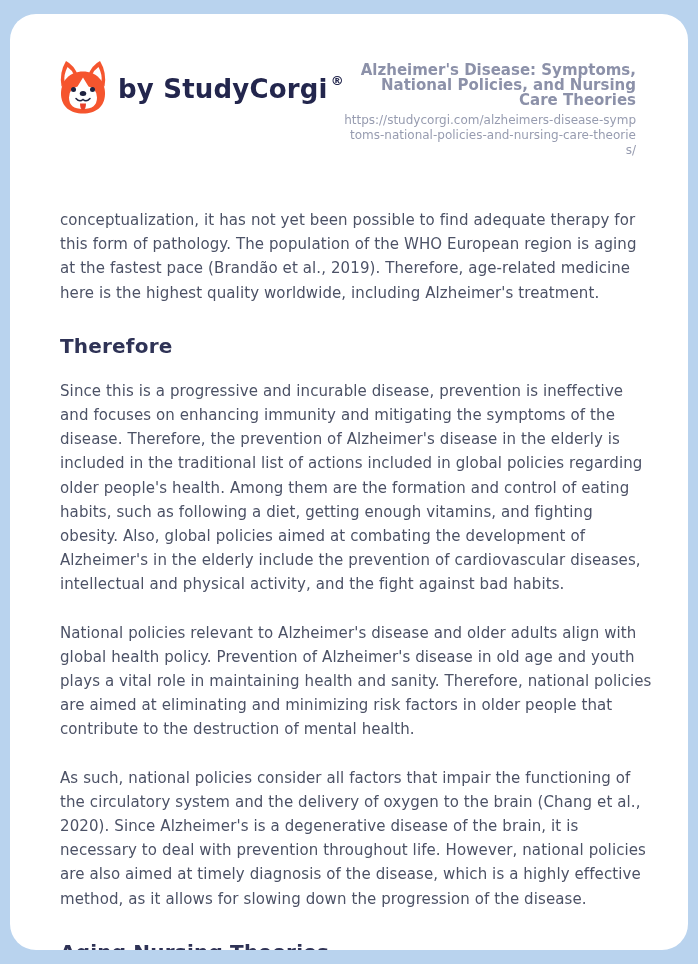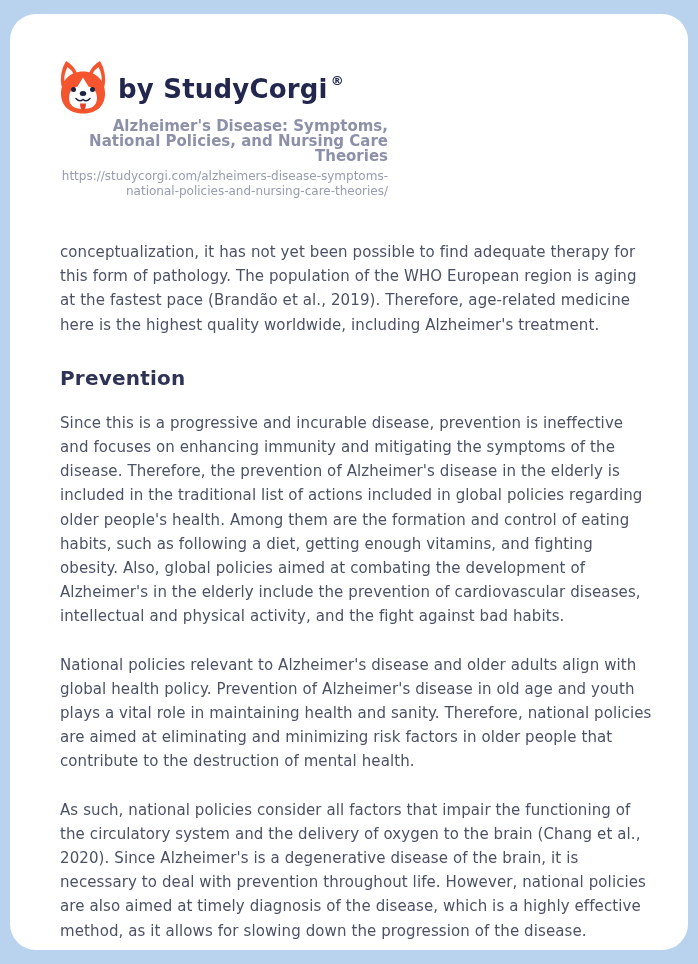--- a/index.html
+++ b/index.html
@@ -23,21 +23,20 @@
     height: 936px;
     background: #ffffff;
     border-radius: 26px;
     overflow: hidden;
     box-sizing: border-box;
   }
   .header {
     display: flex;
     align-items: flex-start;
     padding: 46px 52px 0 48px;
-    flex-direction: column;
   }
   .brand {
     display: flex;
     align-items: center;
     gap: 10px;
   }
   .brand-logo svg {
     display: block;
     width: 50px;
     height: 56px;
@@ -89,21 +88,21 @@
   }
   .content h2 {
     margin: 29px 0 21px 0;
     font-size: 20px;
     line-height: 24px;
     font-weight: bold;
     color: #2f3356;
     letter-spacing: 0.2px;
   }
   .content p:first-child {
-    margin-top: 1px;
+    margin-top: 10px;
   }
 </style>
 </head>
 <body>
 
 <div class="viewport">
   <div class="card">
 
     <div class="header">
       <div class="brand">
@@ -134,21 +133,21 @@
 
       <div class="doc-meta">
         <p class="doc-title">Alzheimer's Disease: Symptoms, National Policies, and Nursing Care Theories</p>
         <a class="doc-url" href="#">https://studycorgi.com/alzheimers-disease-symptoms-national-policies-and-nursing-care-theories/</a>
       </div>
     </div>
 
     <div class="content">
       <p>conceptualization, it has not yet been possible to find adequate therapy for this form of pathology. The population of the WHO European region is aging at the fastest pace (Brandão et al., 2019). Therefore, age-related medicine here is the highest quality worldwide, including Alzheimer's treatment.</p>
 
-      <h2>Prevention</h2>
+      <h2>Therefore</h2>
       <p>Since this is a progressive and incurable disease, prevention is ineffective and focuses on enhancing immunity and mitigating the symptoms of the disease. Therefore, the prevention of Alzheimer's disease in the elderly is included in the traditional list of actions included in global policies regarding older people's health. Among them are the formation and control of eating habits, such as following a diet, getting enough vitamins, and fighting obesity. Also, global policies aimed at combating the development of Alzheimer's in the elderly include the prevention of cardiovascular diseases, intellectual and physical activity, and the fight against bad habits.</p>
 
       <p>National policies relevant to Alzheimer's disease and older adults align with global health policy. Prevention of Alzheimer's disease in old age and youth plays a vital role in maintaining health and sanity. Therefore, national policies are aimed at eliminating and minimizing risk factors in older people that contribute to the destruction of mental health.</p>
       <p>As such, national policies consider all factors that impair the functioning of the circulatory system and the delivery of oxygen to the brain (Chang et al., 2020). Since Alzheimer's is a degenerative disease of the brain, it is necessary to deal with prevention throughout life. However, national policies are also aimed at timely diagnosis of the disease, which is a highly effective method, as it allows for slowing down the progression of the disease.</p>
 
       <h2>Aging Nursing Theories</h2>
 
     </div>
 
   </div>

